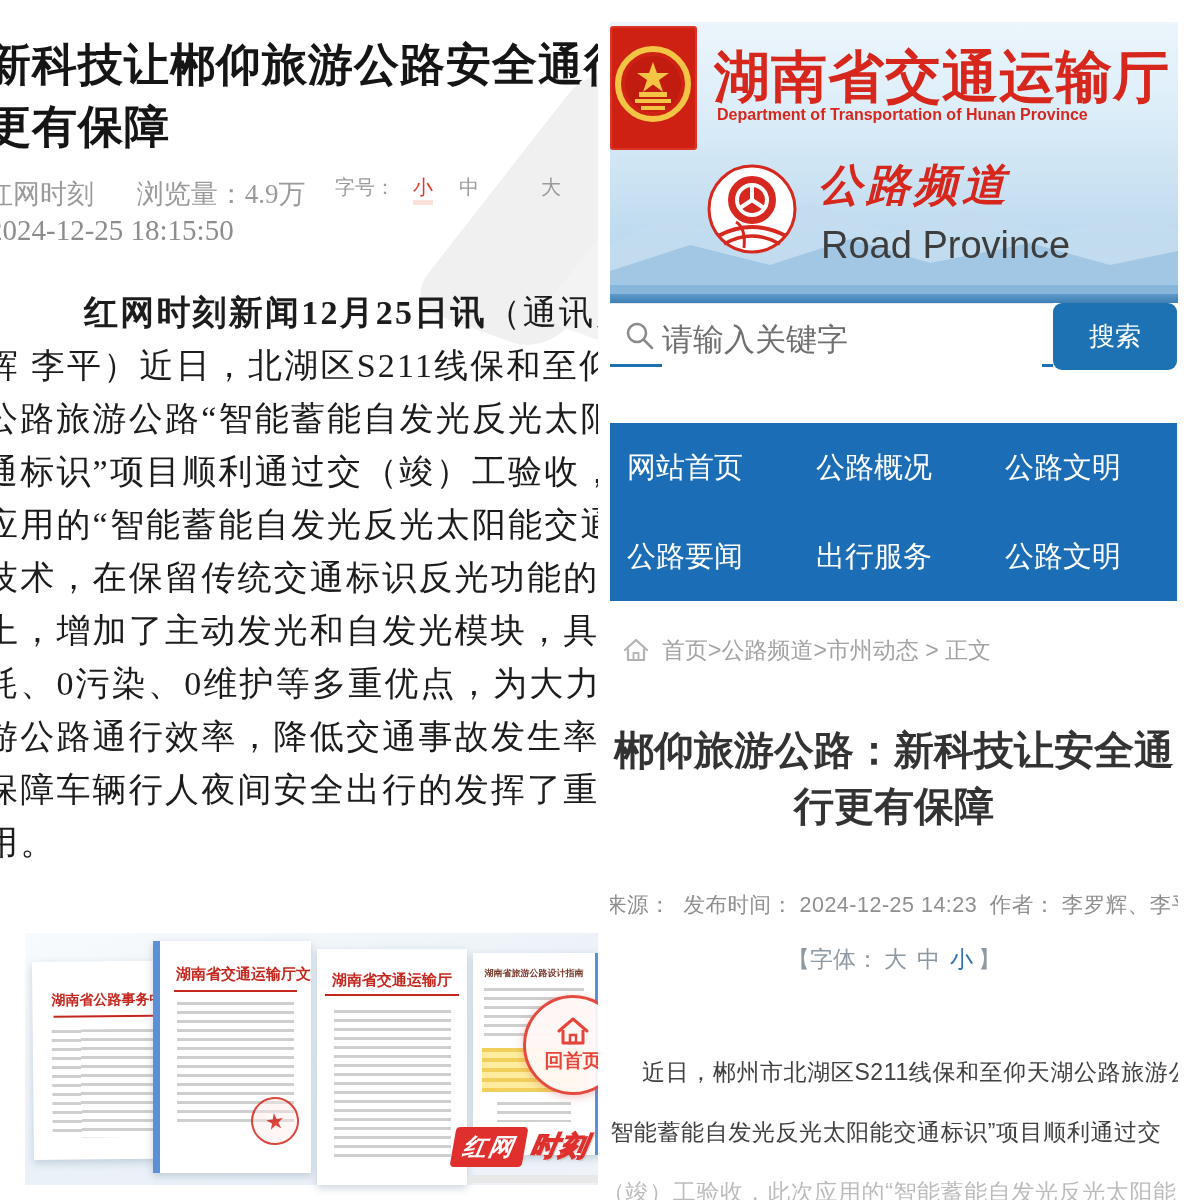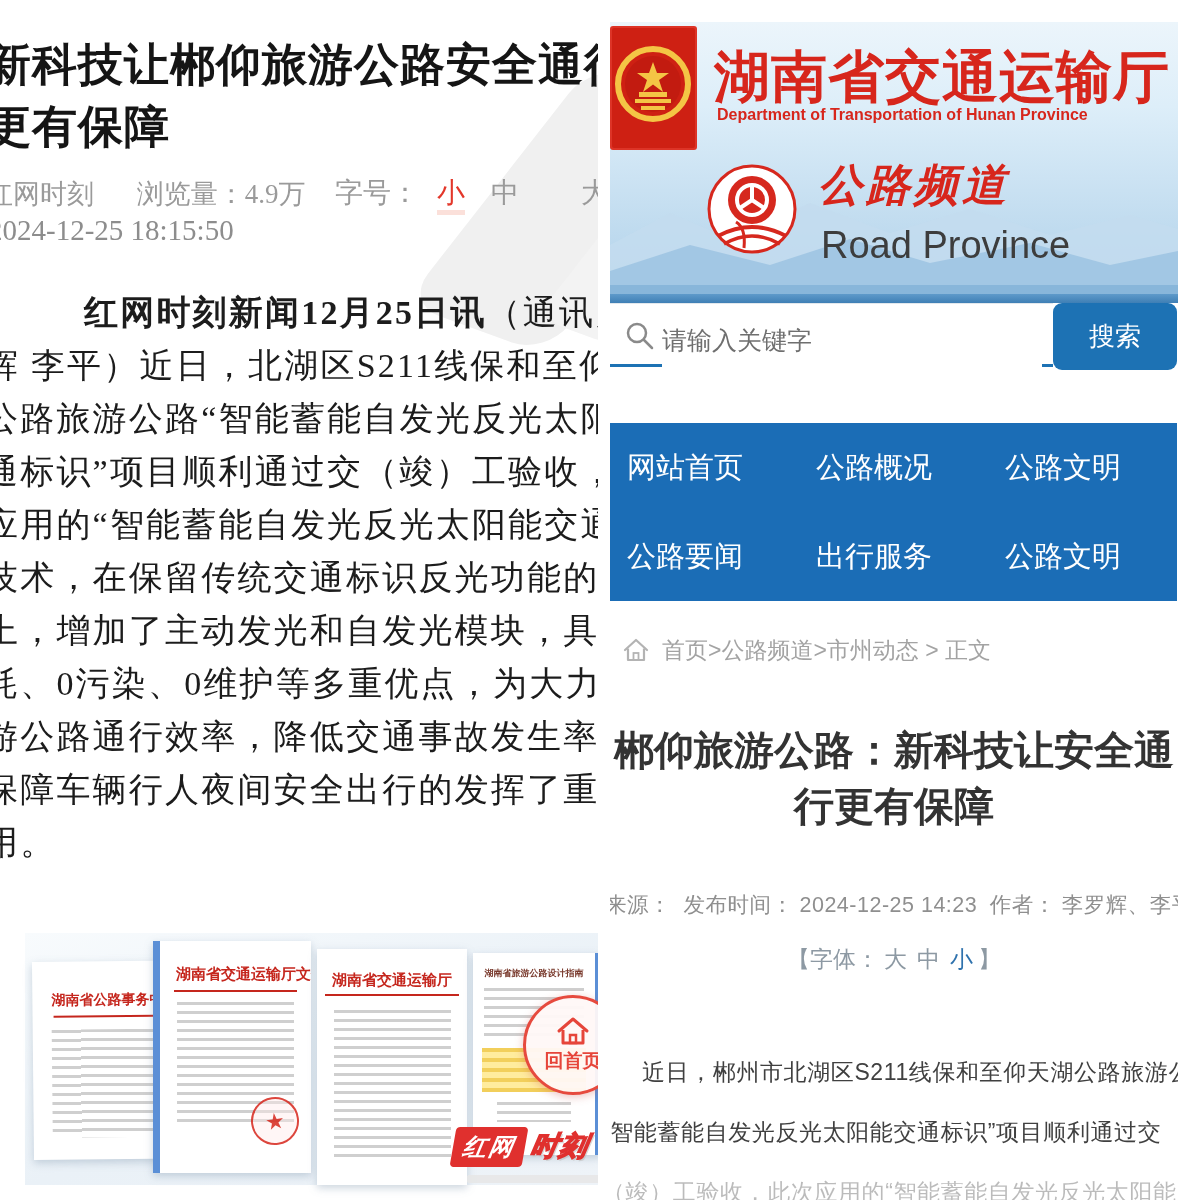--- a/index.html
+++ b/index.html
@@ -7,21 +7,21 @@
   .page { position:relative; width:1200px; height:1200px; background:#fff; }
 
   
   .left-pane { position:absolute; left:0; top:0; width:598px; height:1200px; background:#fff; overflow:hidden; }
   .wm1 { position:absolute; right:-46px; top:64px; width:150px; height:290px; background:#f0f0f0; transform:rotate(20deg) skewX(-18deg); border-radius:36px; }
   .wm2 { position:absolute; right:-90px; top:150px; width:90px; height:200px; background:#f3f3f3; transform:rotate(20deg) skewX(-18deg); border-radius:28px; }
   .l-title { position:absolute; left:-14px; top:34px; width:680px; font-size:45px; font-weight:700; color:#151515; line-height:62px; letter-spacing:1px; }
   .lt-line { white-space:nowrap; }
   .l-meta { position:absolute; left:-14px; top:176px; white-space:nowrap; font-size:27px; color:#9a9a9a; font-family:"Liberation Serif", serif; }
   .l-meta .views-label { margin-left:36px; }
-  .l-fontsize { position:absolute; left:335px; top:174px; white-space:nowrap; font-size:28px; color:#9a9a9a; }
+  .l-fontsize { position:absolute; left:335px; top:174px; white-space:nowrap; font-size:20px; color:#9a9a9a; }
   .fs-small { margin-left:18px; color:#e3372a; border-bottom:5px solid #fbe0da; padding-bottom:2px; cursor:pointer; }
   .fs-med { margin-left:26px; cursor:pointer; }
   .fs-large { margin-left:62px; cursor:pointer; }
   .l-date { position:absolute; left:-12px; top:214px; font-size:29px; color:#8d8d8d; font-family:"Liberation Serif", serif; white-space:nowrap; }
   .l-body { position:absolute; left:-16px; top:286px; width:680px; font-family:"Liberation Serif", serif; font-size:34px; color:#1c1c1c; letter-spacing:2.2px; }
   .l-line { white-space:nowrap; height:53px; line-height:53px; }
   .l-line.indent { padding-left:100px; }
   .l-line .lead { font-weight:700;font-family:Liberation Serif, serif; }
 
   
@@ -63,21 +63,21 @@
   .org-cn { position:absolute; left:104px; top:18px; font-size:56px; font-weight:700; color:#d7261c; white-space:nowrap; letter-spacing:1px; }
   .org-en { position:absolute; left:107px; top:84px; font-size:16px; font-weight:700; color:#d7261c; white-space:nowrap; }
   .road-logo { position:absolute; left:96px; top:140px; }
   .channel-cn { position:absolute; left:208px; top:134px; font-size:44px; font-weight:800; color:#d7261c; letter-spacing:4px; white-space:nowrap;font-style:italic; }
   .channel-en { position:absolute; left:211px; top:202px; font-size:38px; font-weight:500; color:#3d3d3d; white-space:nowrap; }
 
   .search-row { position:absolute; left:0; top:303px; width:568px; height:67px; }
   .search-box { position:absolute; left:0; top:0; width:443px; height:64px; background:#fff;
                 border-top:1px solid #e2e8ed; border-bottom:3px solid #1d72b4; }
   .search-box input { position:absolute; left:52px; top:0; width:380px; height:72px; border:none; outline:none;
-                      font-size:25px; color:#c2410c; font-family:"Liberation Sans",sans-serif; }
+                      font-size:31px; color:#c2410c; font-family:"Liberation Sans",sans-serif; }
   .search-box input::placeholder { color:#6f6f6f; }
   .mag { position:absolute; left:14px; top:16px; }
   .search-btn { position:absolute; left:443px; top:0; width:124px; height:67px; background:#1d72b4; color:#fff;
                 font-size:26px; border:none; border-radius:9px; cursor:pointer; font-family:"Liberation Sans",sans-serif; }
 
   .nav { position:absolute; left:0; top:423px; width:567px; height:178px; background:#1b6db6;
          display:grid; grid-template-columns:1fr 1fr 1fr; grid-template-rows:1fr 1fr; align-items:center; }
   .nav-item { color:#fff; font-size:29px; padding-left:17px; white-space:nowrap; cursor:pointer; }
 
   .breadcrumb { position:absolute; left:12px; top:630px; height:40px; display:flex; align-items:center; gap:12px;

